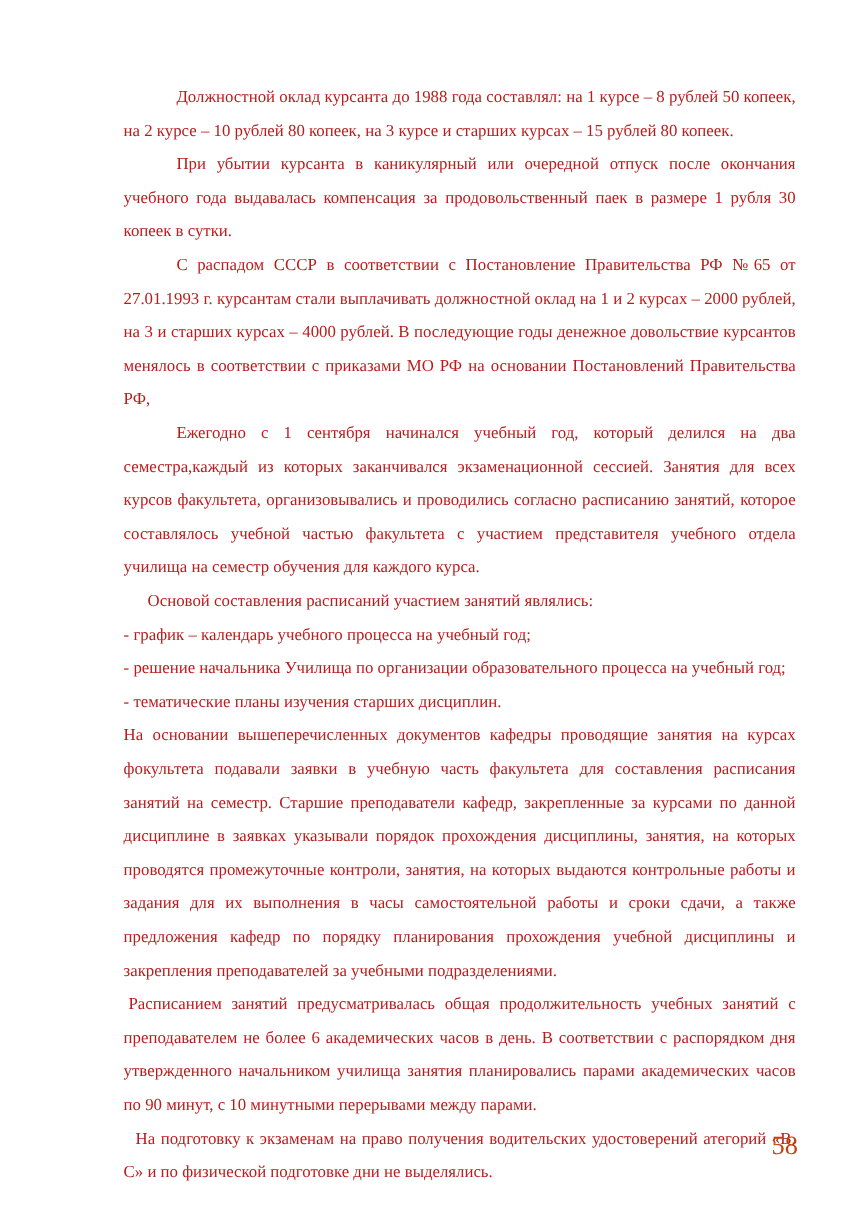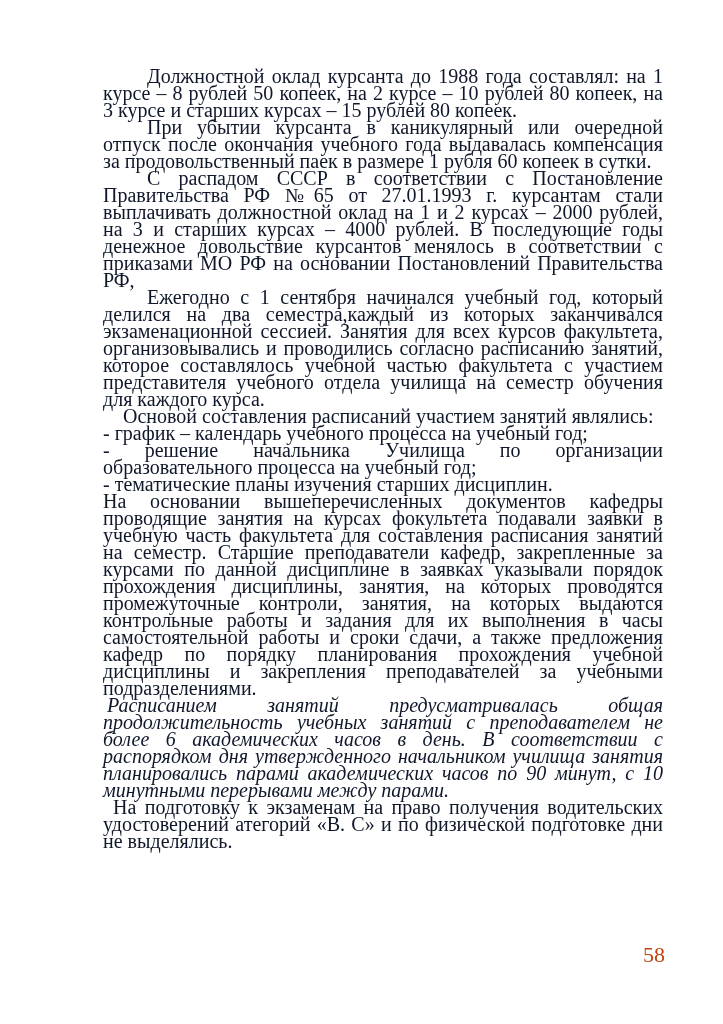--- a/index.html
+++ b/index.html
@@ -3,46 +3,46 @@
 <meta charset="utf-8">
 <style>
   html, body { margin: 0; padding: 0; background: #ffffff; }
   body { width: 723px; height: 1024px; position: relative; overflow: hidden; }
   .page {
     position: absolute;
     left: 103px;
     top: 68px;
     width: 560px;
     font-family: "Liberation Serif", serif;
-    font-size: 20px;
-    line-height: 17px;
-    color: #0f172a;
+    font-size: 14px;
+    line-height: 28px;
+    color: #b91c1c;
     text-align: justify;
   }
   .page p { margin: 0; }
   .indent-l { text-indent: 44px; }
   .indent-m { text-indent: 20px; }
-  .indent-s { text-indent: 4px; font-style: italic; }
+  .indent-s { text-indent: 4px; }
   .indent-xs { text-indent: 10px; }
   .list-item { text-indent: 0; }
   .page-number {
     position: absolute;
     left: 643px;
     top: 942px;
     font-family: "Liberation Serif", serif;
     font-size: 22px;
     color: #c2410c;
   }
 </style>
 </head>
 <body>
 
 <div class="page">
   <p class="indent-l">Должностной оклад курсанта до 1988 года составлял: на 1 курсе – 8 рублей 50 копеек, на 2 курсе – 10 рублей 80 копеек, на 3 курсе и старших курсах – 15 рублей 80 копеек.</p>
-  <p class="indent-l">При убытии курсанта в каникулярный или очередной отпуск после окончания учебного года выдавалась компенсация за продовольственный паек в размере 1 рубля 60 копеек в сутки.</p>
+  <p class="indent-l">При убытии курсанта в каникулярный или очередной отпуск после окончания учебного года выдавалась компенсация за продовольственный паек в размере 1 рубля 30 копеек в сутки.</p>
   <p class="indent-l">С распадом СССР в соответствии с Постановление Правительства РФ №65 от 27.01.1993 г. курсантам стали выплачивать должностной оклад на 1 и 2 курсах – 2000 рублей, на 3 и старших курсах – 4000 рублей. В последующие годы денежное довольствие курсантов менялось в соответствии с приказами МО РФ на основании Постановлений Правительства РФ,</p>
   <p class="indent-l">Ежегодно с 1 сентября начинался учебный год, который делился на два семестра,каждый из которых заканчивался экзаменационной сессией. Занятия для всех курсов факультета, организовывались и проводились согласно расписанию занятий, которое составлялось учебной частью факультета с участием представителя учебного отдела училища на семестр обучения для каждого курса.</p>
   <p class="indent-m">Основой составления расписаний участием занятий являлись:</p>
   <p class="list-item">- график – календарь учебного процесса на учебный год;</p>
   <p class="list-item">- решение начальника Училища по организации образовательного процесса на учебный год;</p>
   <p class="list-item">- тематические планы изучения старших дисциплин.</p>
   <p class="list-item">На основании вышеперечисленных документов кафедры проводящие занятия на курсах фокультета подавали заявки в учебную часть факультета для составления расписания занятий на семестр. Старшие преподаватели кафедр, закрепленные за курсами по данной дисциплине в заявках указывали порядок прохождения дисциплины, занятия, на которых проводятся промежуточные контроли, занятия, на которых выдаются контрольные работы и задания для их выполнения в часы самостоятельной работы и сроки сдачи, а также предложения кафедр по порядку планирования прохождения учебной дисциплины и закрепления преподавателей за учебными подразделениями.</p>
   <p class="indent-s">Расписанием занятий предусматривалась общая продолжительность  учебных занятий с преподавателем не более 6 академических часов в день. В соответствии с распорядком дня  утвержденного начальником училища занятия планировались парами академических часов по 90 минут, с 10 минутными перерывами между парами.</p>
   <p class="indent-xs">На подготовку к экзаменам на право получения водительских удостоверений атегорий «В. С» и по физической подготовке дни не выделялись.</p>
 </div>

